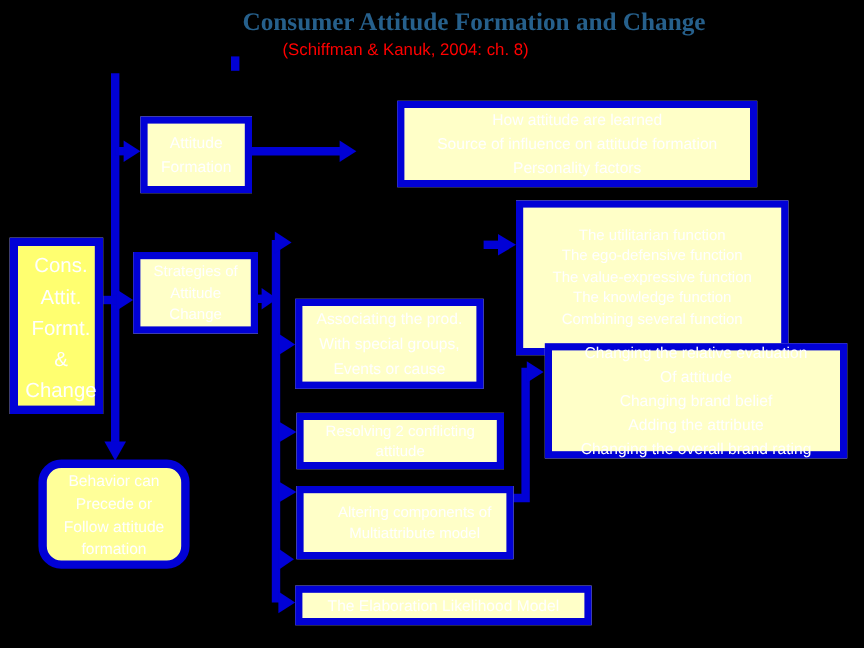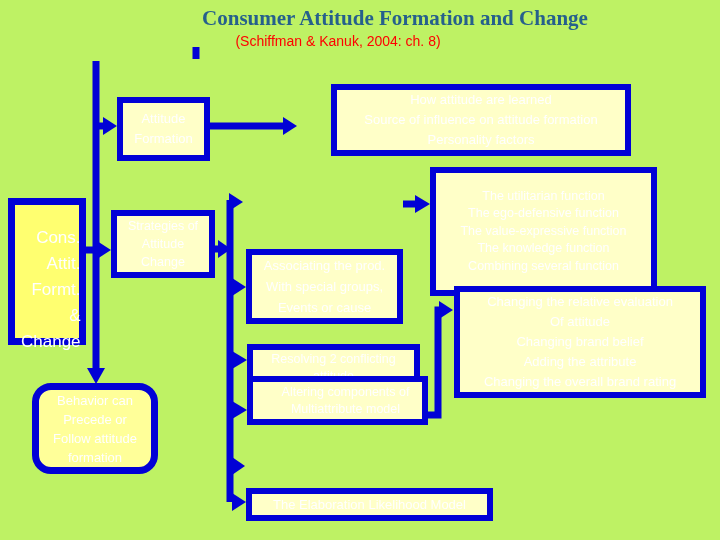--- a/index.html
+++ b/index.html
@@ -1,28 +1,28 @@
 <!DOCTYPE html>
 <html><head>
 <meta charset="utf-8">
 <style>
   html,body{margin:0;padding:0;background:#fff;}
-  #slide{position:relative;width:720px;height:540px;background:#bef264;overflow:hidden;
+  #slide{position:relative;width:720px;height:540px;background:#000000;overflow:hidden;
          font-family:"Liberation Sans",sans-serif;}
   .title{position:absolute;left:70px;top:6px;width:650px;text-align:center;
          font-family:"Liberation Serif",serif;font-weight:bold;font-size:21px;color:#26608c;}
   .subtitle{position:absolute;left:0px;top:33px;width:676px;text-align:center;
             font-size:14px;color:#ff0000;}
   .box{position:absolute;box-sizing:border-box;border:6px solid #0101d6;background:#ffffc8;
        color:#ffffff;display:flex;align-items:center;justify-content:center;
        text-align:center;white-space:pre-line;font-size:13px;line-height:20px;}
   .box.bright{background:#ffff70;border-width:7px;}
   .box.mid{background:#ffff99;border-width:7px;}
-  .box.left-align{justify-content:flex-start;align-items:flex-start;text-align:right;
-                  padding:20px 2px 0 6px;}
+  .box.left-align{justify-content:flex-start;align-items:flex-start;text-align:center;
+                  padding:4px 2px 0 6px;}
   svg.connectors{position:absolute;left:0;top:0;}
   svg .ln{stroke:#0101d6;stroke-width:7;fill:none;}
   svg .ah{fill:#0101d6;stroke:none;}
 </style>
 </head>
 <body>
 
 <div id="slide">
 
   <div class="title">Consumer Attitude Formation and Change</div>
@@ -87,24 +87,24 @@
 The knowledge function
 Combining several function</div>
 
   <div class="box" style="left:246px;top:249px;width:157px;height:75px;line-height:21px;">Associating the prod.
 With special groups,
 Events or cause</div>
 
   <div class="box" style="left:247px;top:344px;width:173px;height:47px;font-size:12.5px;line-height:17px;">Resolving 2 conflicting
 attitude</div>
 
-  <div class="box" style="left:247px;top:376px;width:181px;height:49px;font-size:12.5px;line-height:17px;padding-left:16px;">Altering components of
+  <div class="box" style="left:247px;top:405px;width:181px;height:61px;font-size:12.5px;line-height:17px;padding-left:16px;">Altering components of
 Multiattribute model</div>
 
-  <div class="box" style="left:454px;top:286px;width:252px;height:112px;line-height:20px;">Changing the relative evaluation
+  <div class="box" style="left:454px;top:286px;width:252px;height:96px;line-height:20px;">Changing the relative evaluation
 Of attitude
 Changing brand belief
 Adding the attribute
 Changing the overall brand rating</div>
 
   <div class="box mid" style="left:32px;top:383px;width:126px;height:91px;line-height:19px;border-radius:19px;">Behavior can
 Precede or
 Follow attitude
 formation</div>
 

